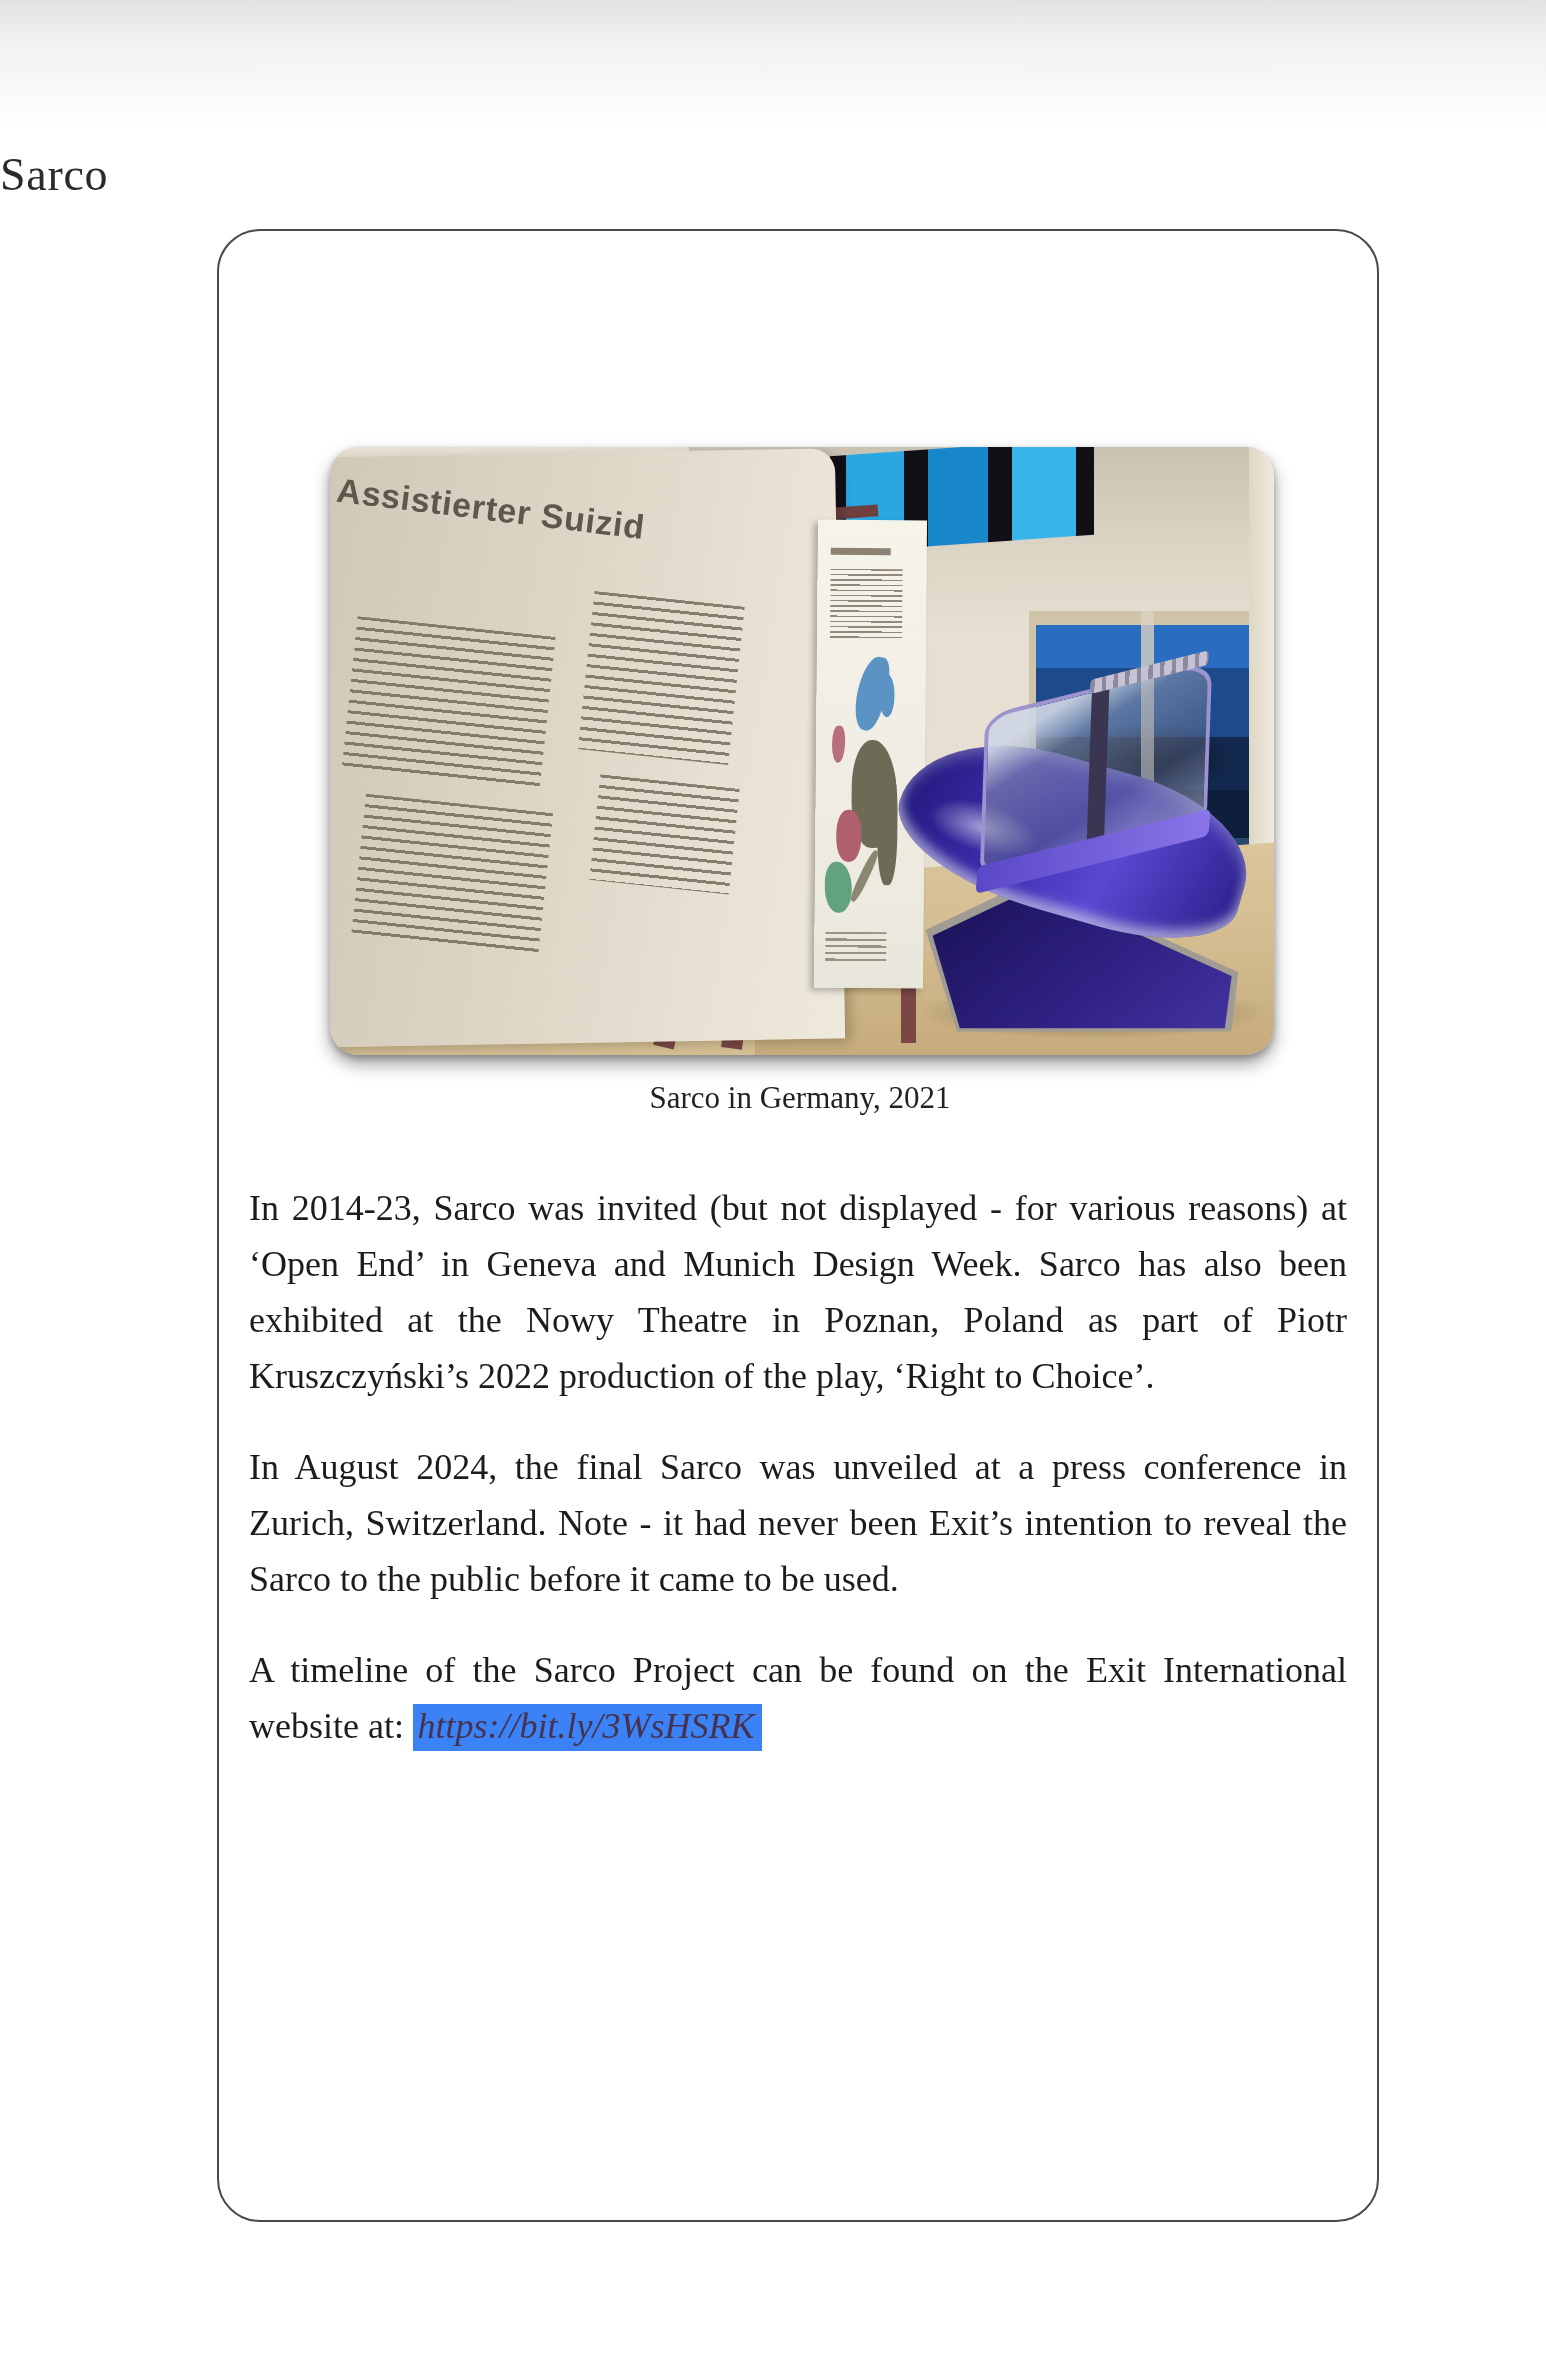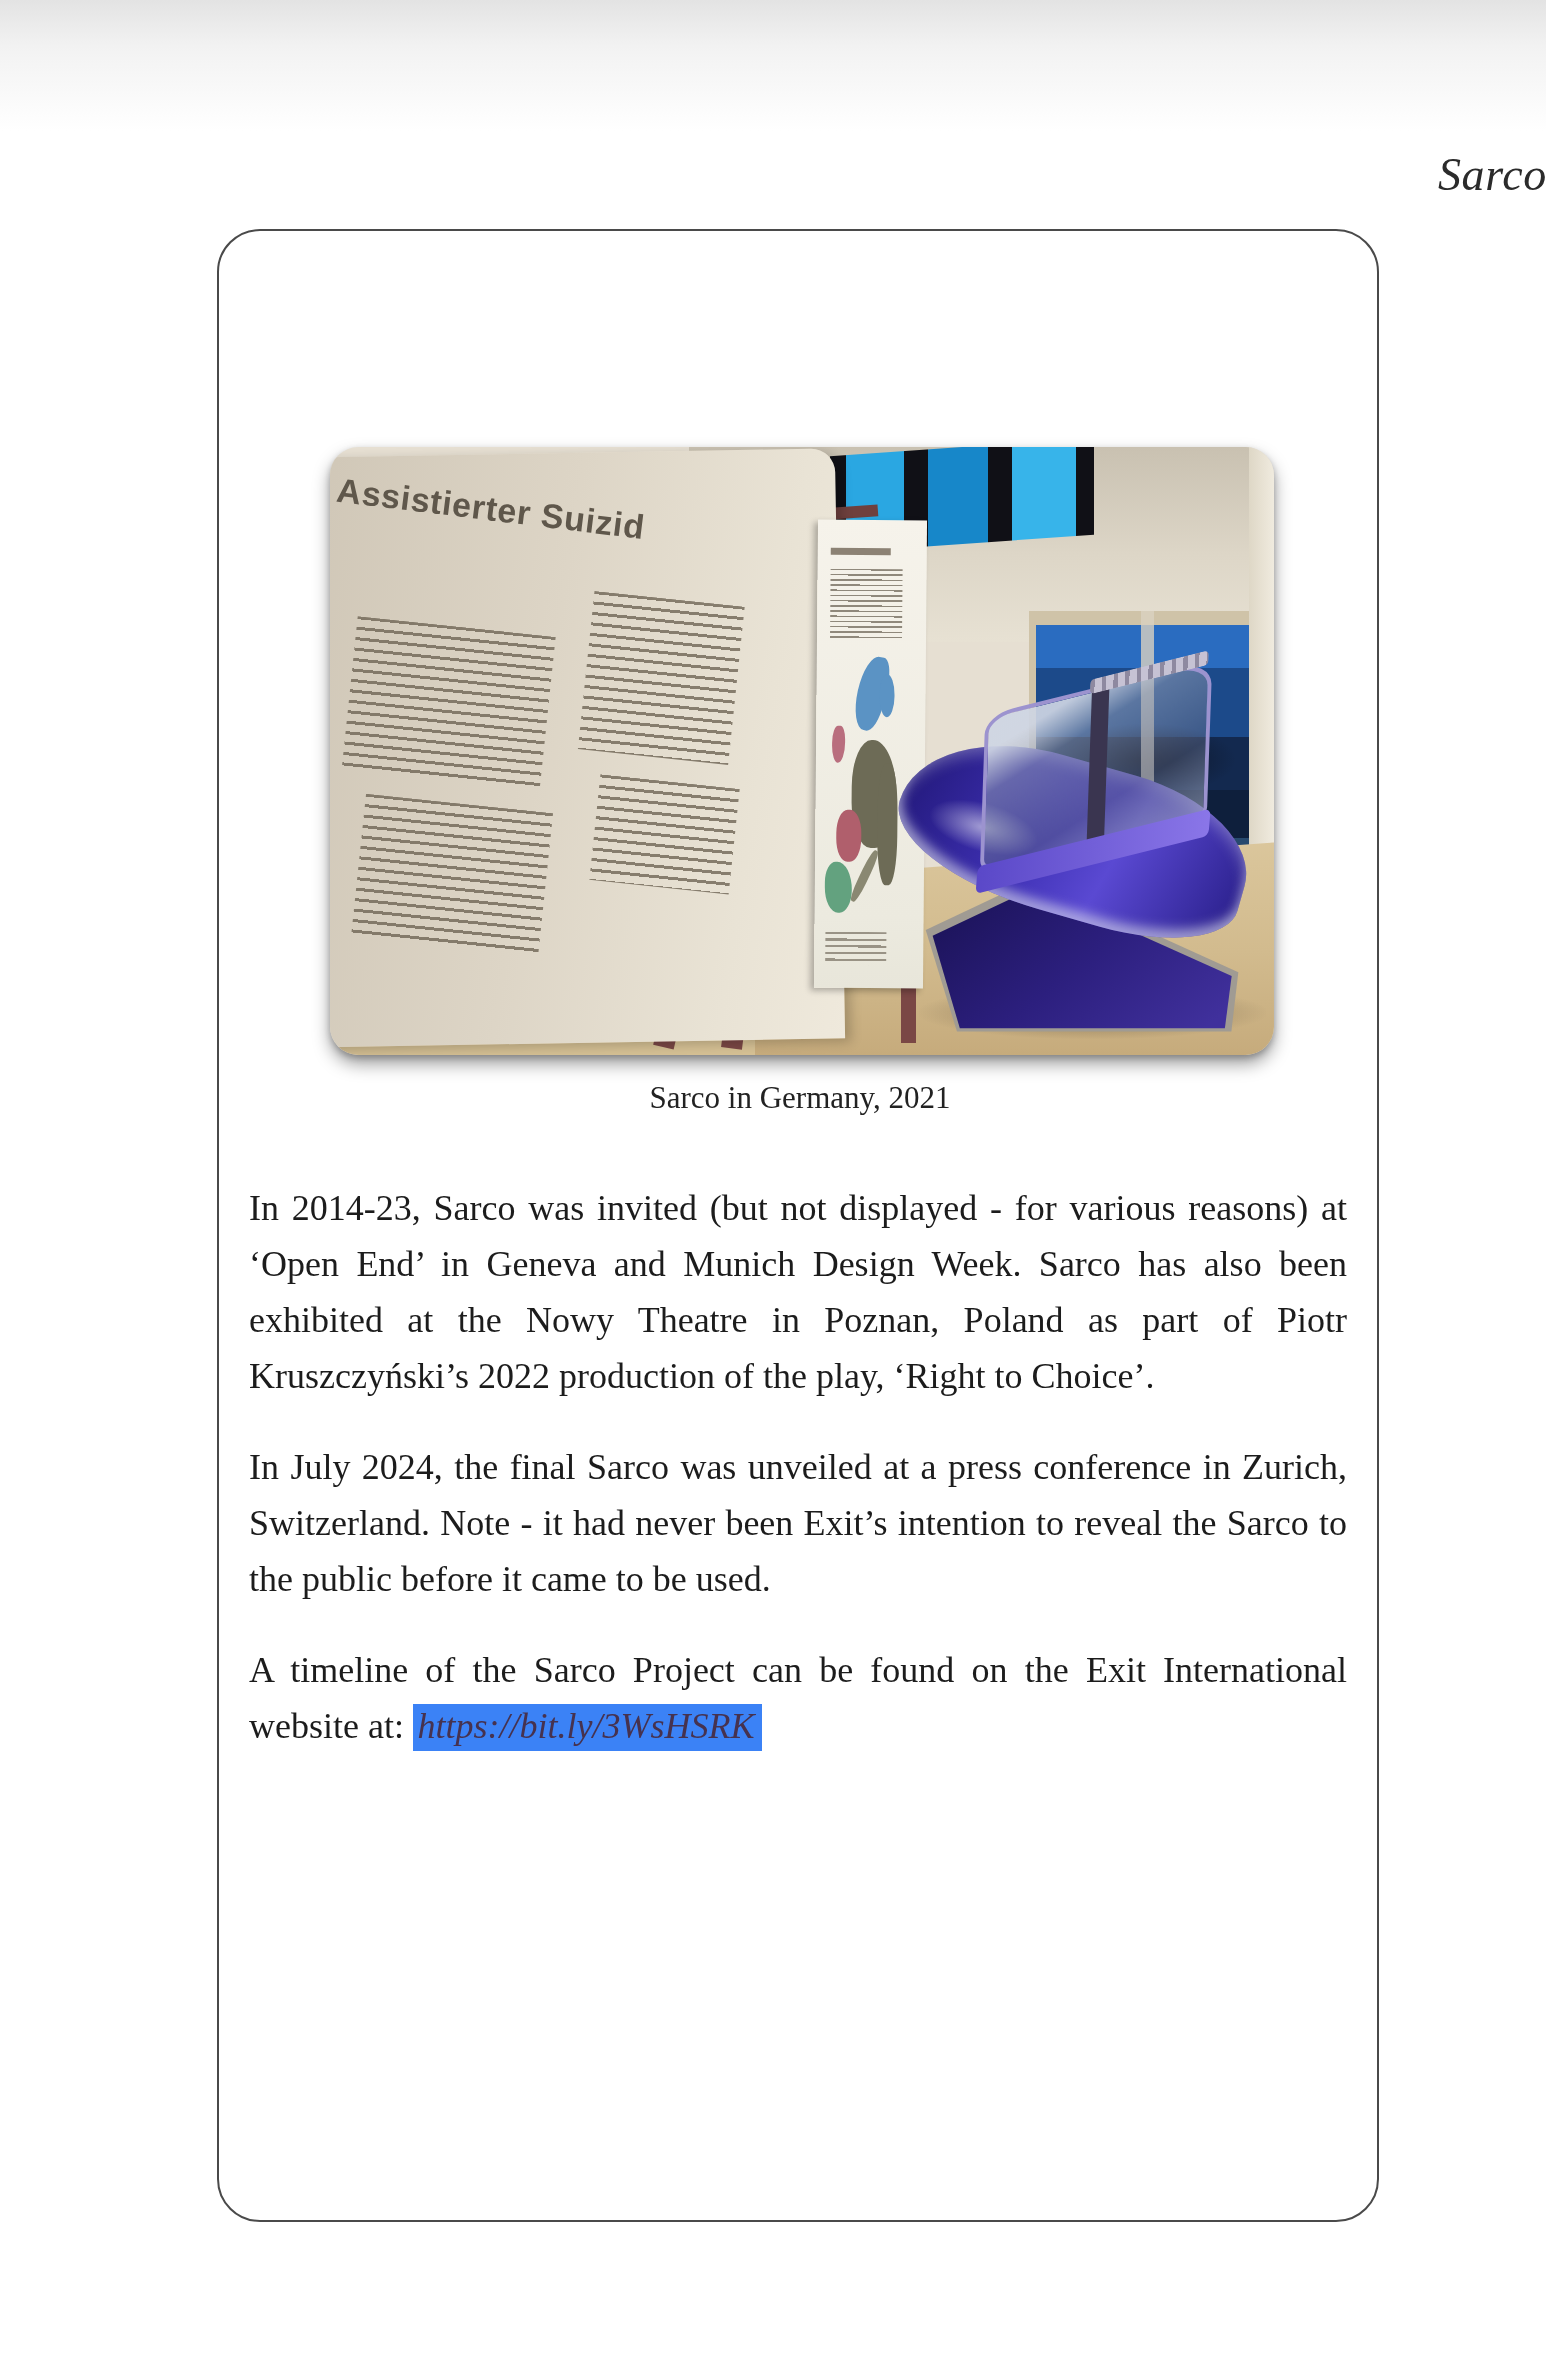--- a/index.html
+++ b/index.html
@@ -2,22 +2,22 @@
 <html style="font-size:12px"><head>
 <meta charset="utf-8">
 <style>
   html,body{margin:0;padding:0;}
   body{
     width:1547px;height:2377px;position:relative;background:#ffffff;
     font-family:"Liberation Serif",serif;color:#1c1c1c;overflow:hidden;
   }
   .top-fade{position:absolute;left:0;top:0;width:1547px;height:131px;
     background:linear-gradient(180deg,#e3e3e3 0%,#f2f2f2 35%,#ffffff 100%);}
-  .page-title{position:absolute;left:0;top:148px;width:1547px;text-align:right;
-    font-style:italic;font-size:46px;color:#2b2b2b;letter-spacing:0.7px;}
+  .page-title{position:absolute;left:0;top:148px;width:1547px;text-align:left;
+    font-size:46px;color:#2b2b2b;letter-spacing:0.7px;}
   .frame{position:absolute;left:217px;top:229px;width:1162px;height:1993px;
     border:2.2px solid #4a4a4a;border-radius:43px;background:#ffffff;box-sizing:border-box;}
 
   
   .photo{position:absolute;left:111px;top:216px;width:944px;height:608px;
     border-radius:28.4px;overflow:hidden;background:#e6dfd2;
     box-shadow:0 9px 16.5px rgba(0,0,0,.38),0 3px 6px rgba(0,0,0,.22);}
   .scene{position:absolute;inset:0;filter:blur(0.5px);}
   .scene > div{position:absolute;}
 
@@ -197,18 +197,18 @@
           <div class="canopy-edge"></div>
         </div>
       </div>
     </div>
   </div>
 
   <div class="caption">Sarco in Germany, 2021</div>
 
   <div class="article">
     <p>In 2014-23, Sarco was invited (but not displayed - for various reasons) at ‘Open End’ in Geneva and Munich Design Week. Sarco has also been exhibited at the Nowy Theatre in Poznan, Poland as part of Piotr Kruszczyński’s 2022 production of the play, ‘Right to Choice’.</p>
-    <p>In July 2024, the final Sarco was unveiled at a press conference in Zurich, Switzerland. Note - it had never been Exit’s intention to reveal the Sarco to the public before it came to be used.</p>
+    <p>In August 2024, the final Sarco was unveiled at a press conference in Zurich, Switzerland. Note - it had never been Exit’s intention to reveal the Sarco to the public before it came to be used.</p>
     <p><span>A timeline of the Sarco Project can be found on the Exit International website at: </span><a href="#" class="timeline-link">https://bit.ly/3WsHSRK</a></p>
   </div>
 
 </div>
 
 
 </body></html>

